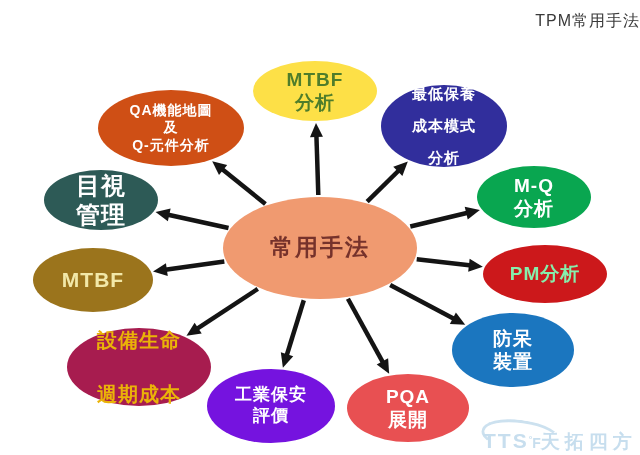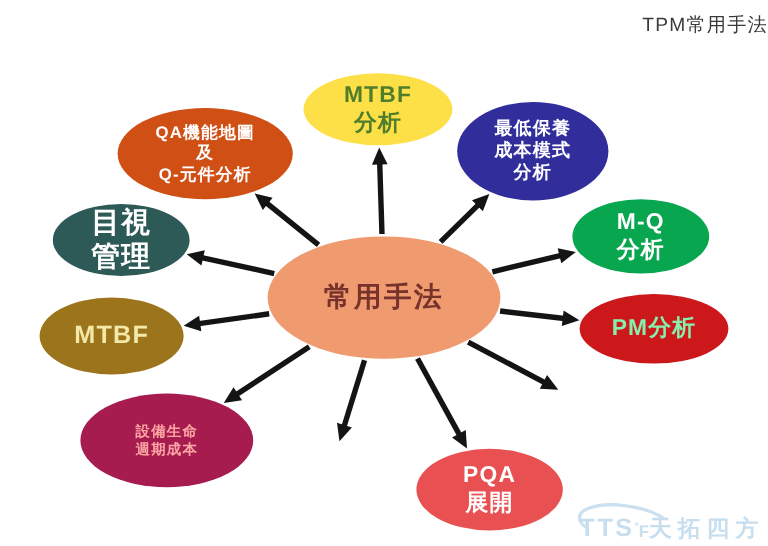--- a/index.html
+++ b/index.html
@@ -67,37 +67,45 @@
     </svg>
 
   <div id="nodes">
       <div class="node node-center" style="left: 223px; top: 197px; width: 194px; height: 102px; background: rgb(240, 154, 112); color: rgb(118, 50, 43); font-size: 23px;">
         <span>常用手法</span>
       </div>
       <div class="node" style="left: 253px; top: 61px; width: 124px; height: 60px; background: #fde047; color: rgb(79, 125, 43); font-size: 19px;">
         <span>MTBF</span>
         <span>分析</span>
       </div>
-      <div class="node" style="left: 381px; top: 85px; width: 126px; height: 82px; background: rgb(49, 46, 156); color: rgb(255, 255, 255); font-size: 15px;">
+      <div class="node" style="left: 381px; top: 85px; width: 126px; height: 82px; background: rgb(49, 46, 156); color: rgb(255, 255, 255); font-size: 15px; justify-content: space-between;">
         <span>最低保養</span>
         <span>成本模式</span>
         <span>分析</span>
       </div>
       <div class="node" style="left: 477px; top: 166px; width: 114px; height: 62px; background: rgb(9, 166, 80); color: rgb(255, 255, 255); font-size: 19px;">
         <span>M-Q</span>
         <span>分析</span>
       </div>
       <div class="node" style="left: 483px; top: 245px; width: 124px; height: 58px; background: rgb(204, 24, 27); color: #86efac; font-size: 19px;">
         <span>PM分析</span>
       </div>
+      <div class="node" style="left: 452px; top: 313px; width: 122px; height: 74px; background: rgb(27, 118, 191); color: rgb(255, 255, 255); font-size: 19px;">
+        <span>防呆</span>
+        <span>裝置</span>
+      </div>
       <div class="node" style="left: 347px; top: 374px; width: 122px; height: 68px; background: rgb(232, 80, 82); color: rgb(255, 255, 255); font-size: 19px;">
         <span>PQA</span>
         <span>展開</span>
       </div>
-      <div class="node" style="left: 67px; top: 328px; width: 144px; height: 78px; background: rgb(167, 28, 79); color: #fca5a5; font-size: 12px;">
+      <div class="node" style="left: 207px; top: 369px; width: 128px; height: 74px; background: rgb(117, 19, 223); color: rgb(255, 255, 255); font-size: 17px;">
+        <span>工業保安</span>
+        <span>評價</span>
+      </div>
+      <div class="node" style="left: 67px; top: 328px; width: 144px; height: 78px; background: rgb(167, 28, 79); color: #eab308; font-size: 20px; justify-content: space-between;">
         <span>設備生命</span>
         <span>週期成本</span>
       </div>
       <div class="node" style="left: 33px; top: 248px; width: 120px; height: 64px; background: rgb(155, 116, 28); color: rgb(242, 232, 168); font-size: 21px;">
         <span>MTBF</span>
       </div>
       <div class="node" style="left: 44px; top: 170px; width: 114px; height: 60px; background: rgb(45, 90, 86); color: rgb(255, 255, 255); font-size: 24px;">
         <span>目視</span>
         <span>管理</span>
       </div>

